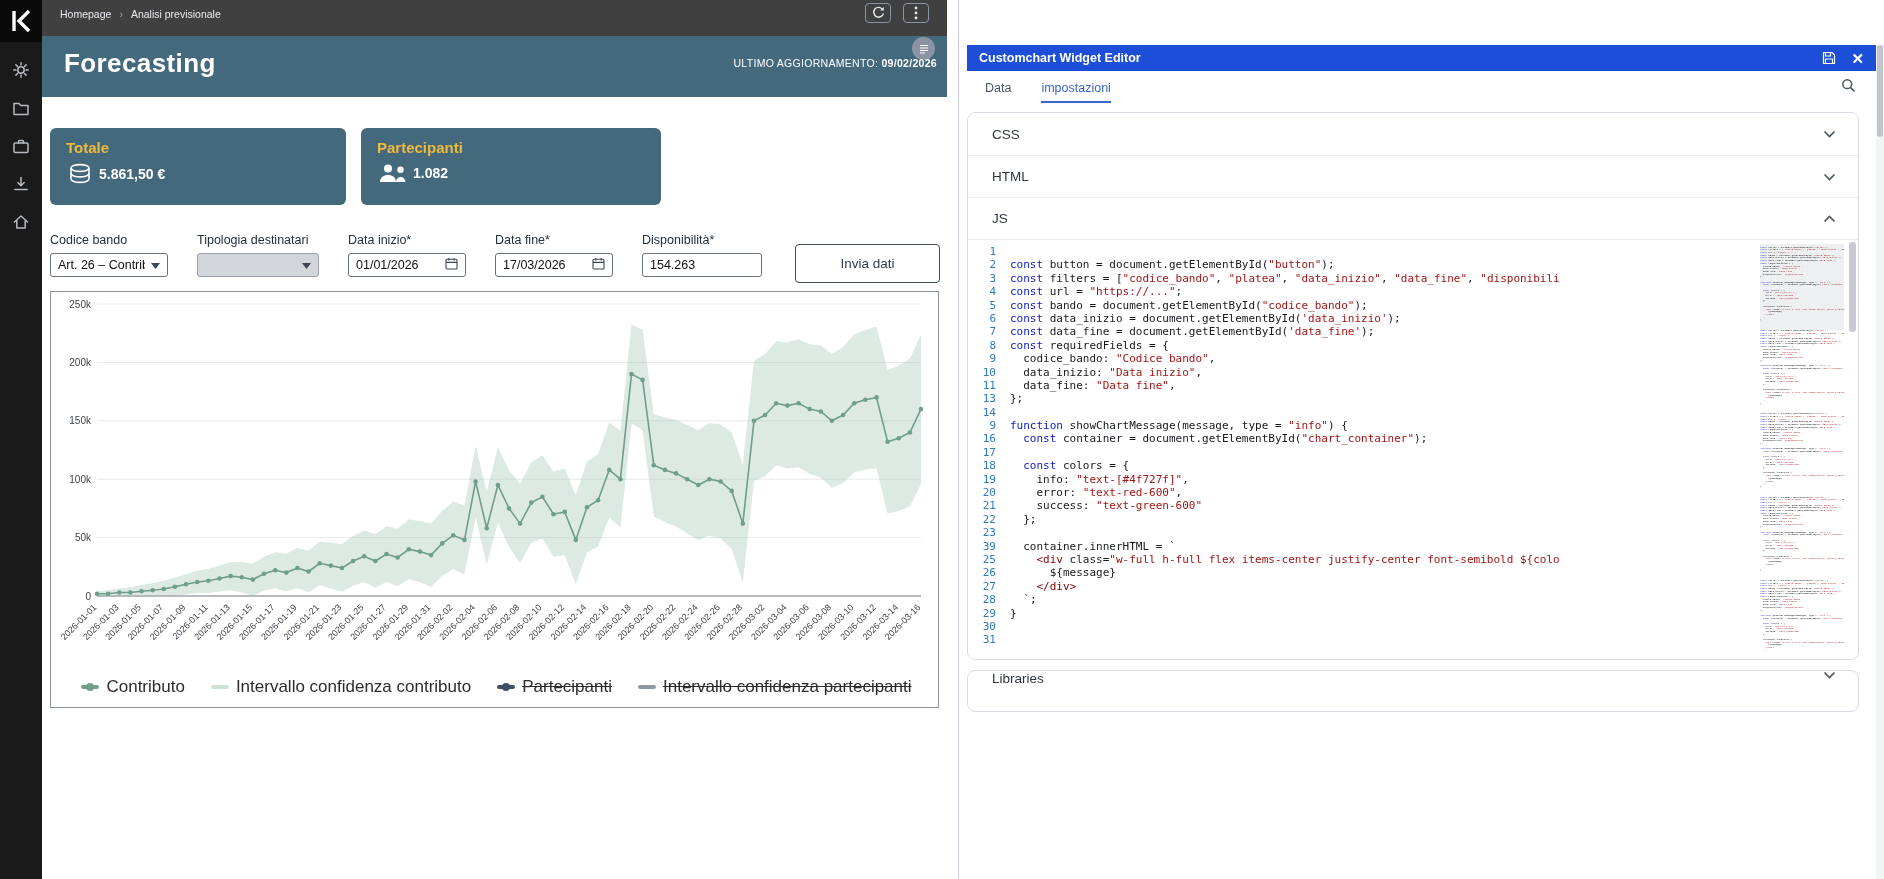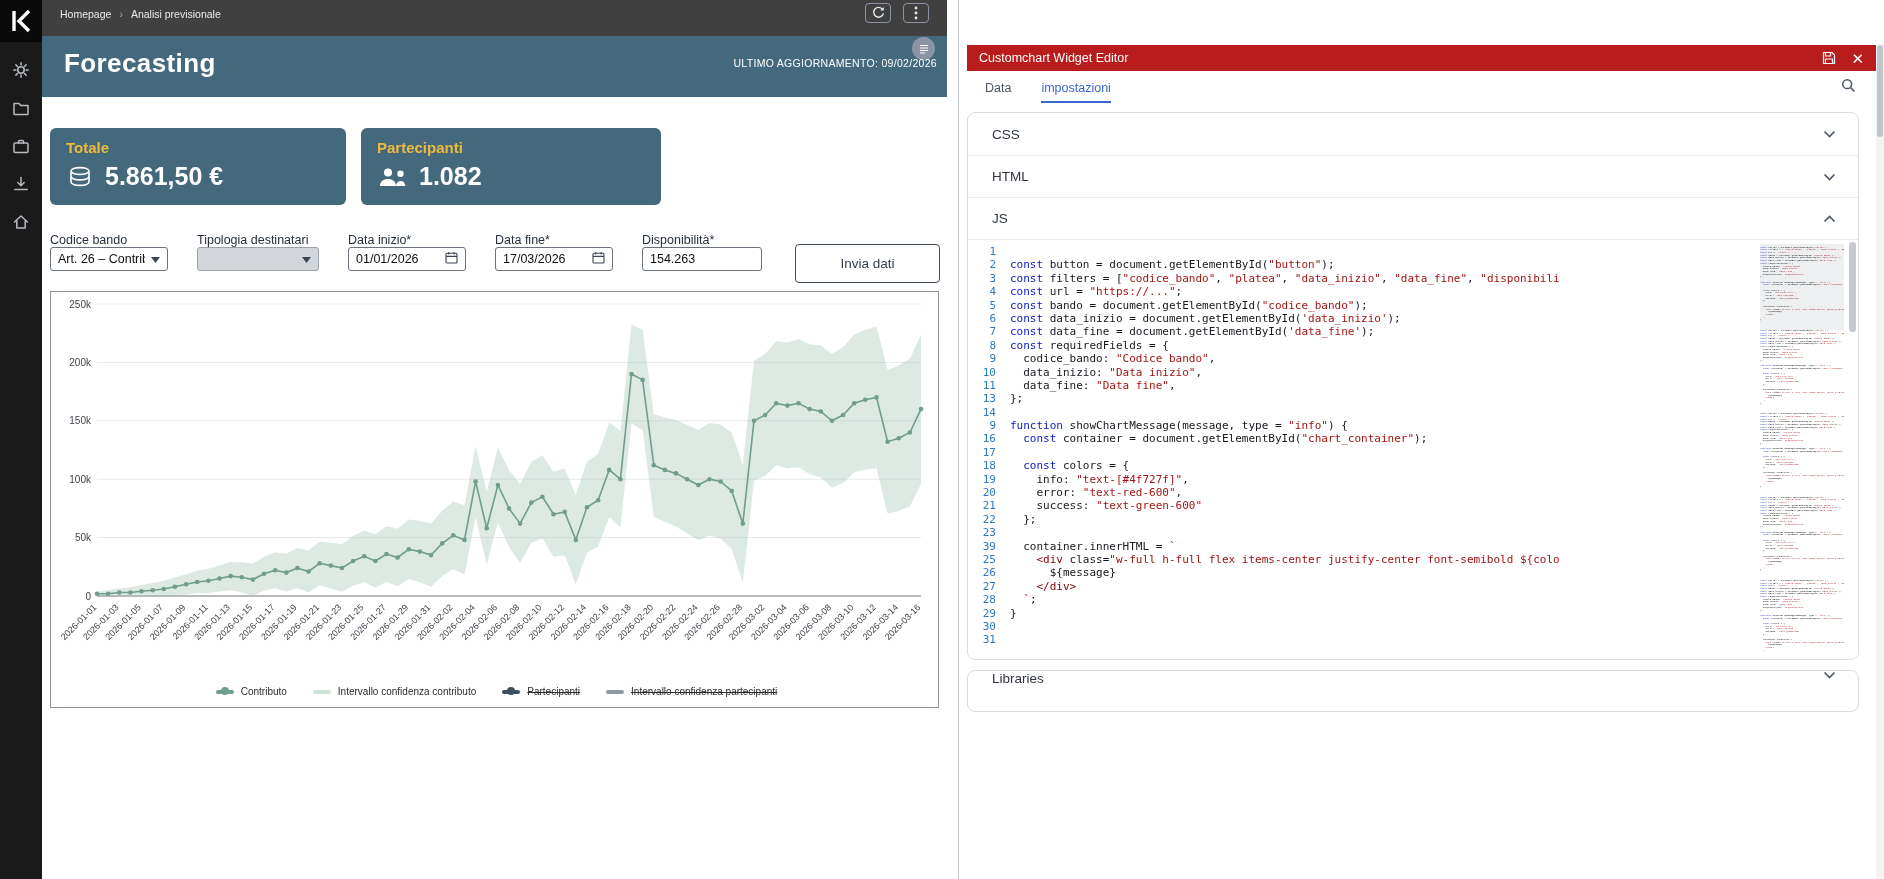--- a/index.html
+++ b/index.html
@@ -20,51 +20,51 @@
   .bc .bc-sep{color:#9aa3b2}
   .tb-btn{position:absolute;top:3px;height:20px;width:26px;border:1px solid #8b93a3;border-radius:4px;background:transparent;display:flex;align-items:center;justify-content:center;cursor:pointer}
   .tb-btn.refresh{right:56px}
   .tb-btn.kebab{right:18px}
 
   
   .pheader{position:absolute;left:42px;top:36px;width:905px;height:61px;background:#45697c;color:#fff}
   .pheader h1{position:absolute;left:22px;top:12px;font-size:26px;font-weight:bold;letter-spacing:.4px}
   .note-circle{position:absolute;right:12px;top:1px;width:23px;height:23px;border-radius:50%;background:#8b94a5;display:flex;align-items:center;justify-content:center;cursor:pointer}
   .upd{position:absolute;right:10px;top:21px;font-size:10.5px;letter-spacing:.3px}
-  .upd b{font-weight:normal}
+  .upd b{font-weight:bold}
 
   
   .stat{position:absolute;top:128px;height:77px;background:#45697c;border-radius:6px;color:#fff}
   .stat0{left:50px;width:296px}
   .stat1{left:361px;width:300px}
   .slabel{color:#edba3d;font-weight:bold;font-size:15px;margin:11px 0 0 16px}
-  .vrow{display:flex;align-items:center;gap:11px;margin:6px 0 0 16px;font-size:25px;font-weight:bold}
+  .vrow{display:flex;align-items:center;gap:5px;margin:6px 0 0 16px;font-size:14px;font-weight:bold}
   .sicon{display:flex;align-items:center}
 
   
   .filters{position:absolute;left:50px;top:233px;display:flex;gap:29px}
   .fg{display:flex;flex-direction:column}
-  .fg label{font-size:12.5px;color:#24303c;}
+  .fg label{font-size:12.5px;color:#24303c;margin-bottom:6px}
   .ctrl{height:24px;border:1px solid #69727e;border-radius:3px;background:#fff;display:flex;align-items:center;justify-content:space-between;padding:0 7px;font-size:12.5px;color:#111;gap:6px;cursor:pointer}
   .ctrl .val{white-space:nowrap;overflow:hidden}
   .ctrl.disabled{background:#d2d5d9;border-color:#9aa1aa}
   .submit{position:absolute;left:795px;top:244px;width:145px;height:39px;background:#fff;border:1px solid #3f4b59;border-radius:4px;font-size:13.5px;color:#333f4d;font-family:inherit;cursor:pointer}
 
   
   .chartbox{position:absolute;left:50px;top:291px;width:889px;height:417px;border:1px solid #8d939c;background:#fff}
   #chart-svg{position:absolute;left:2px;top:4px}
-  .legend{position:absolute;left:4px;right:0;bottom:10px;display:flex;justify-content:center;gap:26px;font-size:10px;color:#2c2c2c;align-items:center}
+  .legend{position:absolute;left:4px;right:0;bottom:10px;display:flex;justify-content:center;gap:26px;font-size:17px;color:#2c2c2c;align-items:center}
   .litem{display:flex;align-items:center;gap:7px;cursor:pointer}
   .lswatch{height:4px;width:18px;border-radius:2px;position:relative}
   .lswatch.dot::after{content:"";position:absolute;left:5px;top:-2.5px;width:8px;height:8px;border-radius:50%;background:inherit}
   .litem.off .ltext{text-decoration:line-through}
 
   
   .rpanel{position:absolute;left:958px;top:0;width:926px;height:879px;background:#fff;border-left:1px solid #c6cad0}
-  .rp-header{position:absolute;left:8px;top:45px;right:8px;height:26px;background:#b91c1c;color:#fff;display:flex;align-items:center;justify-content:space-between;padding:12px 12px;font-size:12.5px;font-weight:normal}
+  .rp-header{position:absolute;left:8px;top:45px;right:8px;height:26px;background:#1d4ed8;color:#fff;display:flex;align-items:center;justify-content:space-between;padding:12px 12px;font-size:12.5px;font-weight:bold}
   .rp-hicons{display:flex;align-items:center;gap:15px}
   .rp-close{font-size:15px;line-height:1;cursor:pointer}
   .rp-save{cursor:pointer;display:flex}
   .rp-tabs{position:absolute;left:8px;top:71px;height:32px;display:flex;gap:30px;align-items:flex-end;padding-left:18px}
   .tab{font-size:12.5px;color:#4b5563;padding-bottom:8px;cursor:pointer}
   .tab.active{color:#3a66d0;border-bottom:2px solid #3a66d0;padding-bottom:6px}
   .rp-search{position:absolute;right:28px;top:78px;cursor:pointer}
 
   .rp-acc{position:absolute;left:8px;top:112px;width:892px;border:1px solid #d8dce2;border-radius:8px;background:#fff;overflow:hidden}
   .acc-row{height:42px;display:flex;align-items:center;justify-content:space-between;padding:0 22px 0 24px;font-size:13.5px;color:#2f3640;cursor:pointer;background:#fff}

